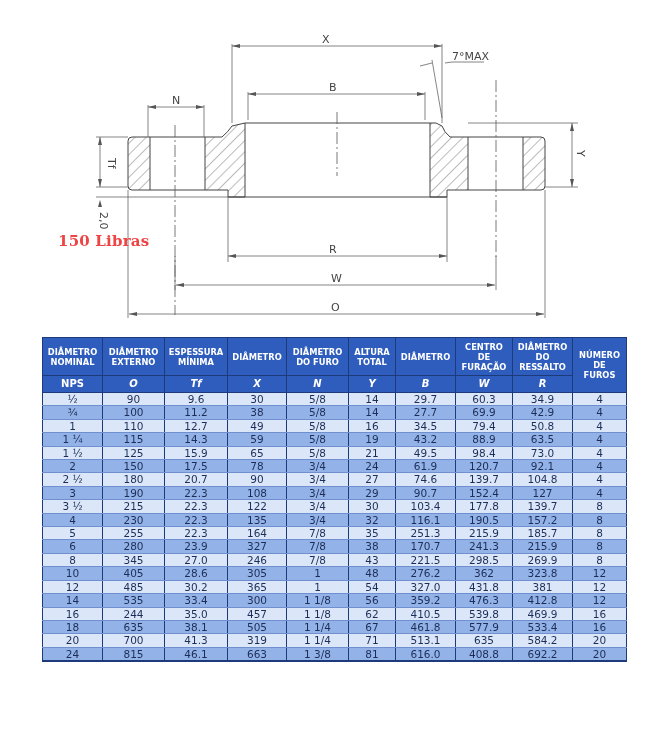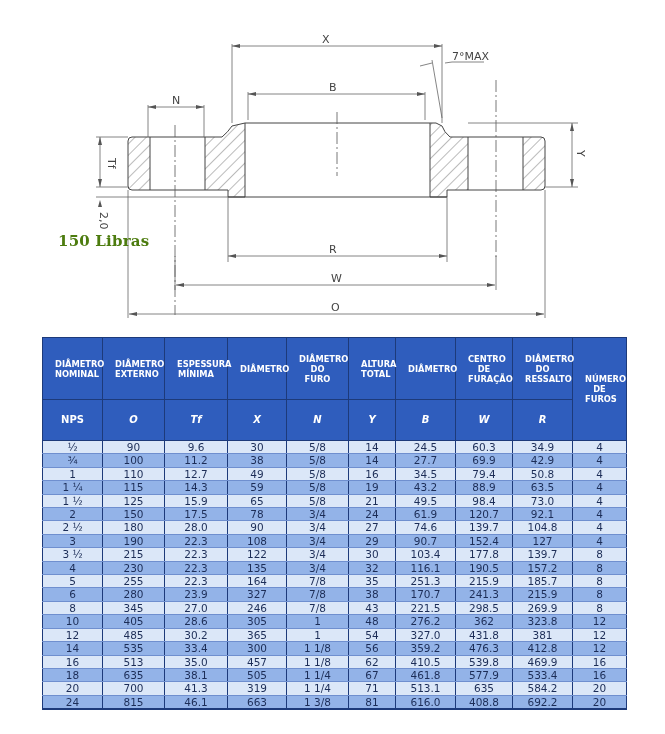--- a/index.html
+++ b/index.html
@@ -1,21 +1,21 @@
 <!DOCTYPE html>
 <html><head>
 <meta charset="utf-8">
 <style>
   html,body{margin:0;padding:0;background:#ffffff;}
   body{width:665px;height:734px;position:relative;overflow:hidden;font-family:"Liberation Sans",sans-serif;}
   #drawing{position:absolute;left:0;top:0;width:665px;height:330px;}
-  .title-label{position:absolute;left:58px;top:232px;font-family:"DejaVu Serif",serif;font-weight:bold;font-size:15px;color:#4d7c0f;letter-spacing:0.2px;}
+  .title-label{position:absolute;left:58px;top:232px;font-family:"DejaVu Serif",serif;font-weight:bold;font-size:15px;color:#ef4444;letter-spacing:0.2px;}
   .dim-label{font-family:"DejaVu Sans",sans-serif;font-size:11px;fill:#444;}
   table.spec{position:absolute;left:42px;top:337px;width:584px;border-collapse:collapse;table-layout:fixed;font-family:"DejaVu Sans",sans-serif;}
-  table.spec th{background:#2f5dbd;color:#ffffff;font-size:8.3px;font-weight:bold;line-height:10px;border:1px solid #1d3a7a;padding:12px;text-align:center;vertical-align:middle;}
+  table.spec th{background:#2f5dbd;color:#ffffff;font-size:8.3px;font-weight:bold;line-height:10px;border:1px solid #1d3a7a;padding:0;text-align:center;vertical-align:middle;}
   table.spec tr.hdr1 th{height:37px;}
   table.spec tr.hdr2 th{height:16px;font-size:10px;font-style:italic;margin-top:40px;}
   table.spec tr.hdr2 th.nps{font-style:normal;}
   table.spec td{font-size:10.5px;color:#1c2d57;text-align:center;border-left:1.5px solid #1d3a7a;border-right:1.5px solid #1d3a7a;border-top:1px solid #6f8fcf;border-bottom:1px solid #6f8fcf;padding:0;height:12.4px;line-height:12.4px;}
   table.spec tr.odd td{background:#dbe7f8;}
   table.spec tr.even td{background:#93b3e8;}
   table.spec tr.last td{border-bottom:2px solid #1d3a7a;}
 </style>
 </head>
 <body>
@@ -165,21 +165,21 @@
     </tr>
   </thead>
   <tbody id="tbody">
       <tr class="odd">
         <td>½</td>
         <td>90</td>
         <td>9.6</td>
         <td>30</td>
         <td>5/8</td>
         <td>14</td>
-        <td>24.5</td>
+        <td>29.7</td>
         <td>60.3</td>
         <td>34.9</td>
         <td>4</td>
       </tr>
       <tr class="even">
         <td>¾</td>
         <td>100</td>
         <td>11.2</td>
         <td>38</td>
         <td>5/8</td>
@@ -233,21 +233,21 @@
         <td>3/4</td>
         <td>24</td>
         <td>61.9</td>
         <td>120.7</td>
         <td>92.1</td>
         <td>4</td>
       </tr>
       <tr class="odd">
         <td>2 ½</td>
         <td>180</td>
-        <td>28.0</td>
+        <td>20.7</td>
         <td>90</td>
         <td>3/4</td>
         <td>27</td>
         <td>74.6</td>
         <td>139.7</td>
         <td>104.8</td>
         <td>4</td>
       </tr>
       <tr class="even">
         <td>3</td>
@@ -352,21 +352,21 @@
         <td>300</td>
         <td>1 1/8</td>
         <td>56</td>
         <td>359.2</td>
         <td>476.3</td>
         <td>412.8</td>
         <td>12</td>
       </tr>
       <tr class="odd">
         <td>16</td>
-        <td>513</td>
+        <td>244</td>
         <td>35.0</td>
         <td>457</td>
         <td>1 1/8</td>
         <td>62</td>
         <td>410.5</td>
         <td>539.8</td>
         <td>469.9</td>
         <td>16</td>
       </tr>
       <tr class="even">

